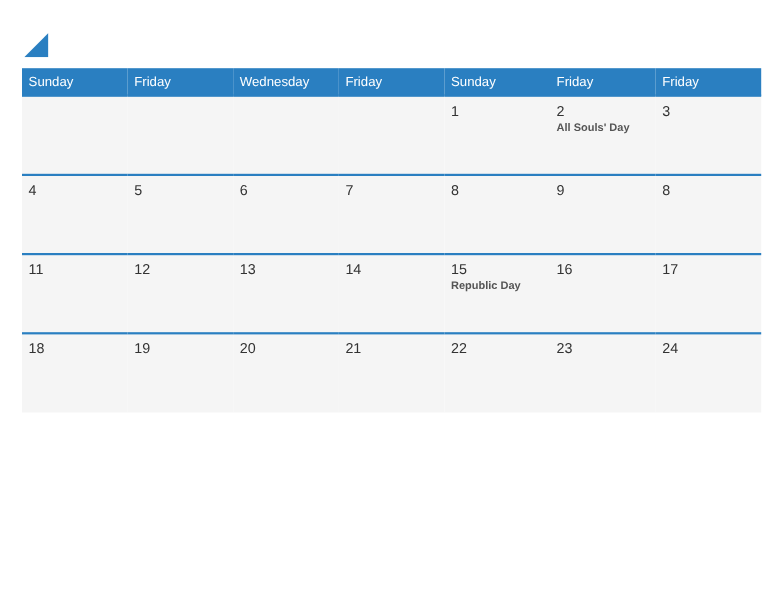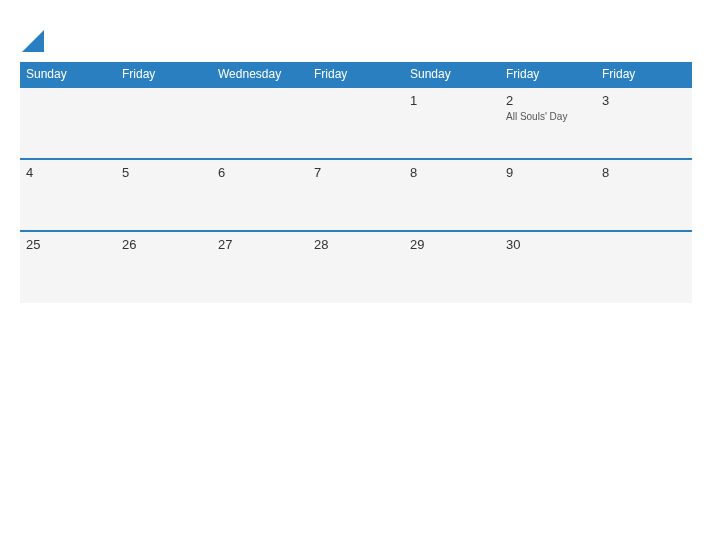--- a/index.html
+++ b/index.html
@@ -96,20 +96,21 @@
       font-size: 13px;
       color: #333;
       display: block;
       margin-bottom: 2px;
     }
     .holiday {
       font-size: 10px;
       color: #555;
       display: block;
       line-height: 1.3;
+      font-weight: bold;
     }
   </style>
 </head>
 <body>
 
 <div class="page">
 
   <div class="header">
 
     <div class="logo">
@@ -179,34 +180,60 @@
           </td>
           <td>
             <span class="day-num">9</span>
           </td>
           <td>
             <span class="day-num">8</span>
           </td>
         </tr>
         <tr>
           <td>
-            <span class="day-num">25</span>
-          </td>
-          <td>
-            <span class="day-num">26</span>
-          </td>
-          <td>
-            <span class="day-num">27</span>
-          </td>
-          <td>
-            <span class="day-num">28</span>
-          </td>
-          <td>
-            <span class="day-num">29</span>
-          </td>
-          <td>
-            <span class="day-num">30</span>
-          </td>
-          <td class="empty"></td>
+            <span class="day-num">11</span>
+          </td>
+          <td>
+            <span class="day-num">12</span>
+          </td>
+          <td>
+            <span class="day-num">13</span>
+          </td>
+          <td>
+            <span class="day-num">14</span>
+          </td>
+          <td>
+            <span class="day-num">15</span>
+            <span class="holiday">Republic Day</span>
+          </td>
+          <td>
+            <span class="day-num">16</span>
+          </td>
+          <td>
+            <span class="day-num">17</span>
+          </td>
+        </tr>
+        <tr>
+          <td>
+            <span class="day-num">18</span>
+          </td>
+          <td>
+            <span class="day-num">19</span>
+          </td>
+          <td>
+            <span class="day-num">20</span>
+          </td>
+          <td>
+            <span class="day-num">21</span>
+          </td>
+          <td>
+            <span class="day-num">22</span>
+          </td>
+          <td>
+            <span class="day-num">23</span>
+          </td>
+          <td>
+            <span class="day-num">24</span>
+          </td>
         </tr>
       </tbody>
   </table>
 </div>
 
 </body></html>

